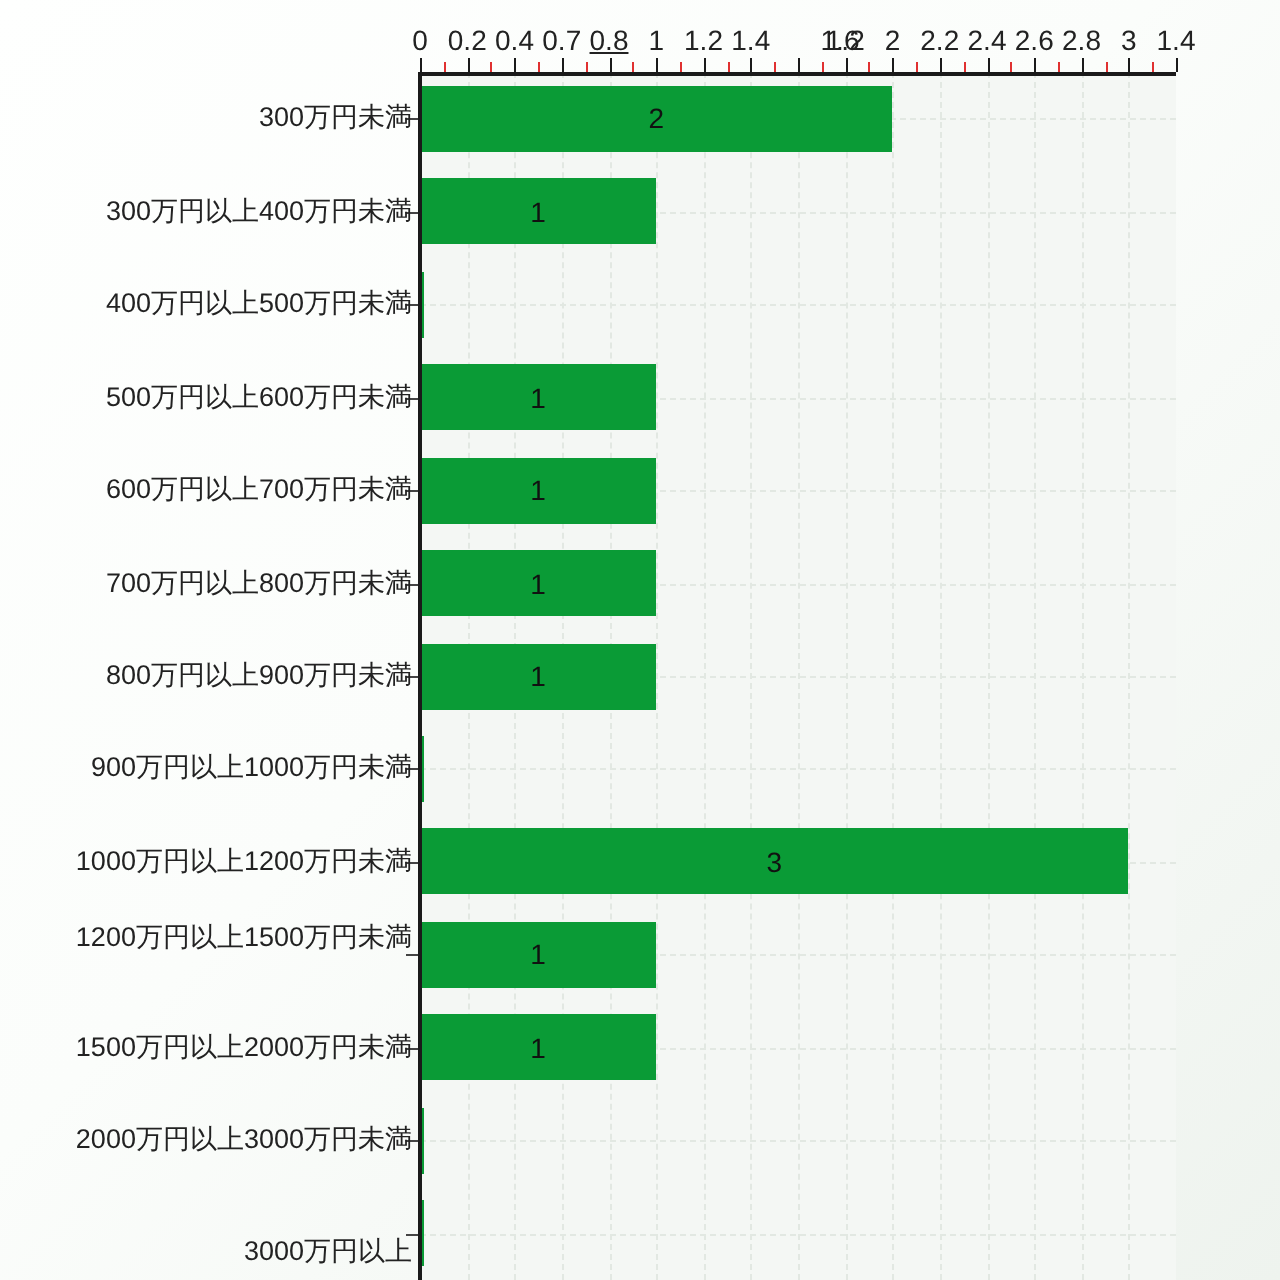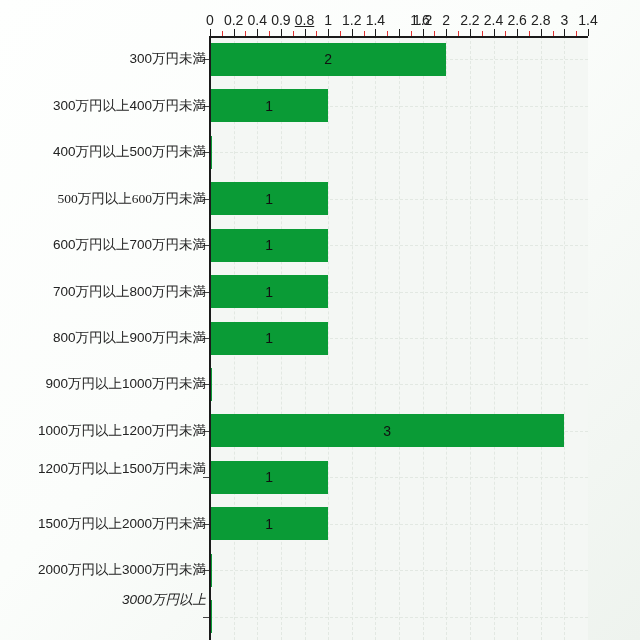--- a/index.html
+++ b/index.html
@@ -176,21 +176,21 @@
       <div class="xtick-minor" style="left: 221.812px;"></div>
       <div class="xtick-label" style="left: 210px;">0</div>
       <div class="xtick-major" style="left: 233.625px;"></div>
       <div class="xtick-minor" style="left: 245.438px;"></div>
       <div class="xtick-label" style="left: 233.625px;">0.2</div>
       <div class="xtick-major" style="left: 257.25px;"></div>
       <div class="xtick-minor" style="left: 269.062px;"></div>
       <div class="xtick-label" style="left: 257.25px;">0.4</div>
       <div class="xtick-major" style="left: 280.875px;"></div>
       <div class="xtick-minor" style="left: 292.688px;"></div>
-      <div class="xtick-label" style="left: 280.875px;">0.9</div>
+      <div class="xtick-label" style="left: 280.875px;">0.7</div>
       <div class="xtick-major" style="left: 304.5px;"></div>
       <div class="xtick-minor" style="left: 316.312px;"></div>
       <div class="xtick-label" style="left: 304.5px; text-decoration: underline;">0.8</div>
       <div class="xtick-major" style="left: 328.125px;"></div>
       <div class="xtick-minor" style="left: 339.938px;"></div>
       <div class="xtick-label" style="left: 328.125px;">1</div>
       <div class="xtick-major" style="left: 351.75px;"></div>
       <div class="xtick-minor" style="left: 363.562px;"></div>
       <div class="xtick-label" style="left: 351.75px;">1.2</div>
       <div class="xtick-major" style="left: 375.375px;"></div>
@@ -235,30 +235,30 @@
       <div class="ytick-mark" style="top: 430.923px;"></div>
       <div class="ytick-mark" style="top: 477.385px;"></div>
       <div class="ytick-mark" style="top: 523.846px;"></div>
       <div class="ytick-mark" style="top: 570.308px;"></div>
       <div class="ytick-mark" style="top: 616.769px;"></div>
     </div>
   <div id="cat-layer">
       <div class="cat-label" style="top: 59.2308px;">300万円未満</div>
       <div class="cat-label" style="top: 105.692px;">300万円以上400万円未満</div>
       <div class="cat-label" style="top: 152.154px;">400万円以上500万円未満</div>
-      <div class="cat-label" style="top: 198.615px; font-family: Liberation Serif, serif;">500万円以上600万円未満</div>
+      <div class="cat-label" style="top: 198.615px;">500万円以上600万円未満</div>
       <div class="cat-label" style="top: 245.077px;">600万円以上700万円未満</div>
       <div class="cat-label" style="top: 291.538px;">700万円以上800万円未満</div>
       <div class="cat-label" style="top: 338px;">800万円以上900万円未満</div>
       <div class="cat-label" style="top: 384.462px;">900万円以上1000万円未満</div>
       <div class="cat-label" style="top: 430.923px;">1000万円以上1200万円未満</div>
       <div class="cat-label" style="top: 469px;">1200万円以上1500万円未満</div>
       <div class="cat-label" style="top: 523.846px;">1500万円以上2000万円未満</div>
       <div class="cat-label" style="top: 570.308px;">2000万円以上3000万円未満</div>
-      <div class="cat-label" style="top: 600px; font-style: italic;">3000万円以上</div>
+      <div class="cat-label" style="top: 626px;">3000万円以上</div>
     </div>
   <div id="bars-layer">
       <div class="bar-value" style="left: 328.125px; top: 59.2308px;">2</div>
       <div class="bar-value" style="left: 269.062px; top: 105.692px;">1</div>
       <div class="bar-value" style="left: 269.062px; top: 198.615px;">1</div>
       <div class="bar-value" style="left: 269.062px; top: 245.077px;">1</div>
       <div class="bar-value" style="left: 269.062px; top: 291.538px;">1</div>
       <div class="bar-value" style="left: 269.062px; top: 338px;">1</div>
       <div class="bar-value" style="left: 387.188px; top: 430.923px;">3</div>
       <div class="bar-value" style="left: 269.062px; top: 477.385px;">1</div>

